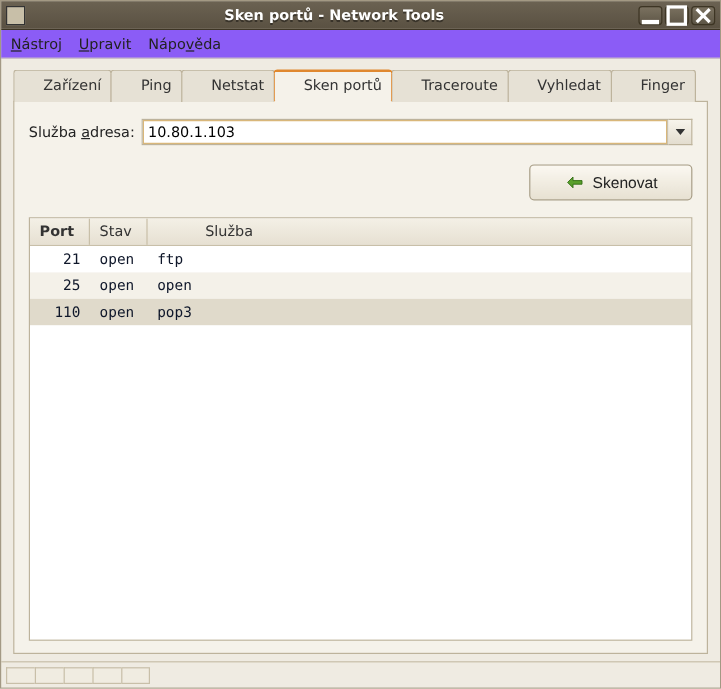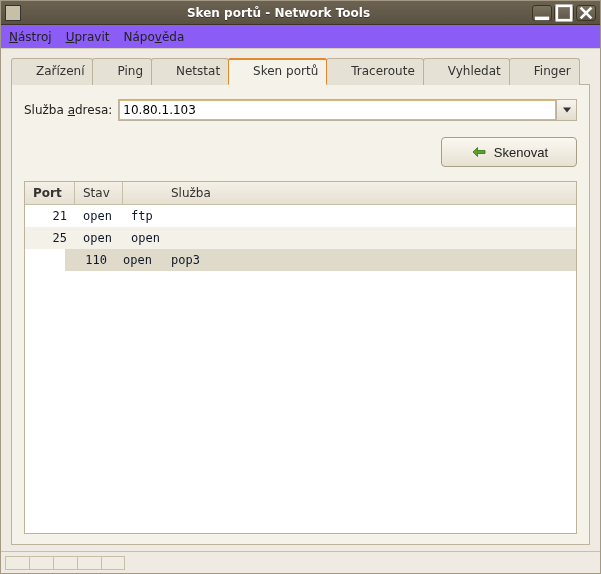--- a/index.html
+++ b/index.html
@@ -32,21 +32,21 @@
   .scanbtn svg { width:18px; height:18px; }
   .resultbox { flex:1; background:#fff; border:1px solid #bdb39c; display:flex; flex-direction:column; overflow:hidden; }
   .colheaders { display:flex; background:linear-gradient(to bottom,#f4f0e6,#e6e0d2); border-bottom:1px solid #c8bfa8; }
   .colh { padding:4px 8px; color:#333; border-right:1px solid #c8bfa8; font-size:12px; }
   .colh.port { width:50px;font-weight:bold; }
   .colh.state { width:48px; }
   .colh.service { flex:1; border-right:none;margin-left:40px; }
   .rows { flex:1; overflow:auto; }
   .trow { display:flex; padding:4px 0; font-family:"DejaVu Sans Mono","Liberation Mono",monospace; font-size:12px; color:#0f172a; }
   .trow:nth-child(even){ background:#f4f1e9; }
-  .trow.sel { background:#e0dacb;margin-left:40px; }
+  .trow.sel { background:#e0dacb; }
   .tc { padding:0 8px; }
   .tc.port { width:50px; text-align:right; }
   .tc.state { width:48px; }
   .tc.service { flex:1; }
   .statusbar { height:22px; border-top:1px solid #c8bfa8; display:flex; align-items:center; padding:2px 4px; gap:0; }
   .statusbar .cell { width:24px; height:14px; border:1px solid #c8bfa8; border-right:none; background:#f0ece1; }
   .statusbar .cell:last-child { border-right:1px solid #c8bfa8; }
 </style>
 </head>
 <body>

